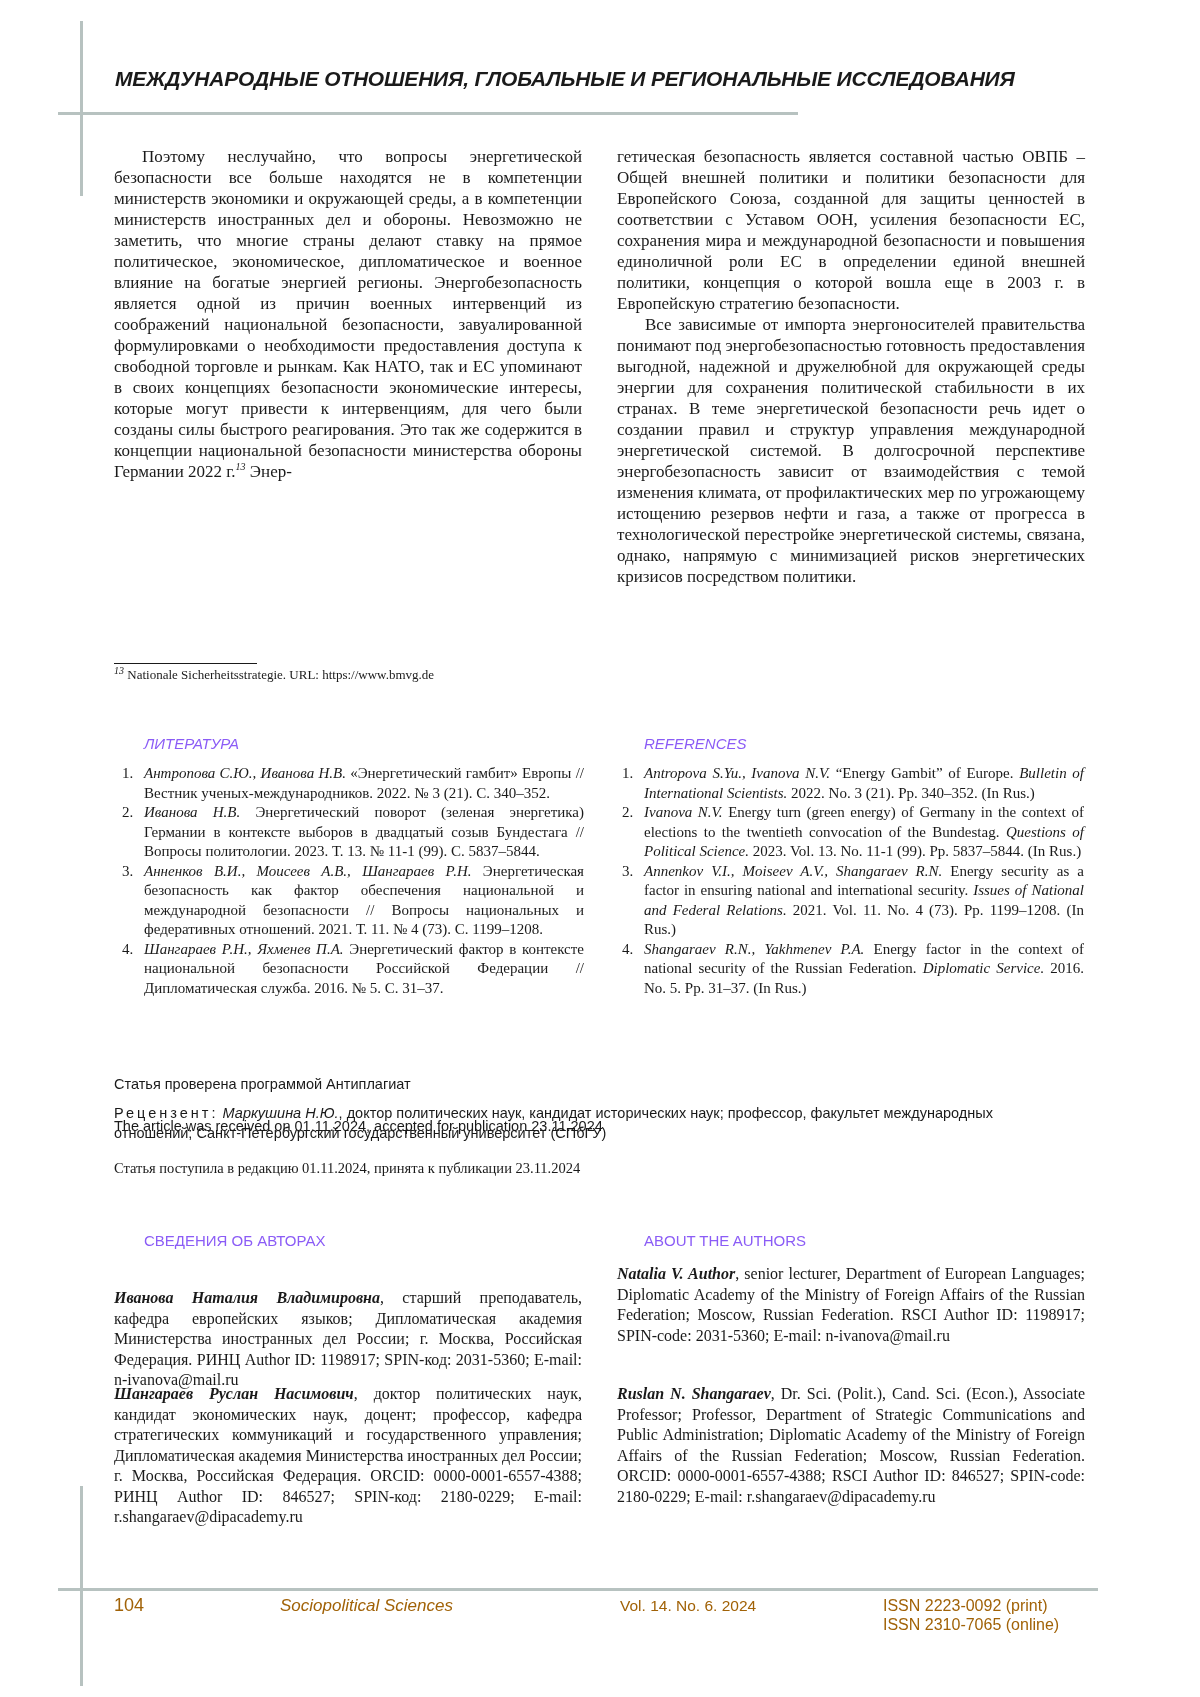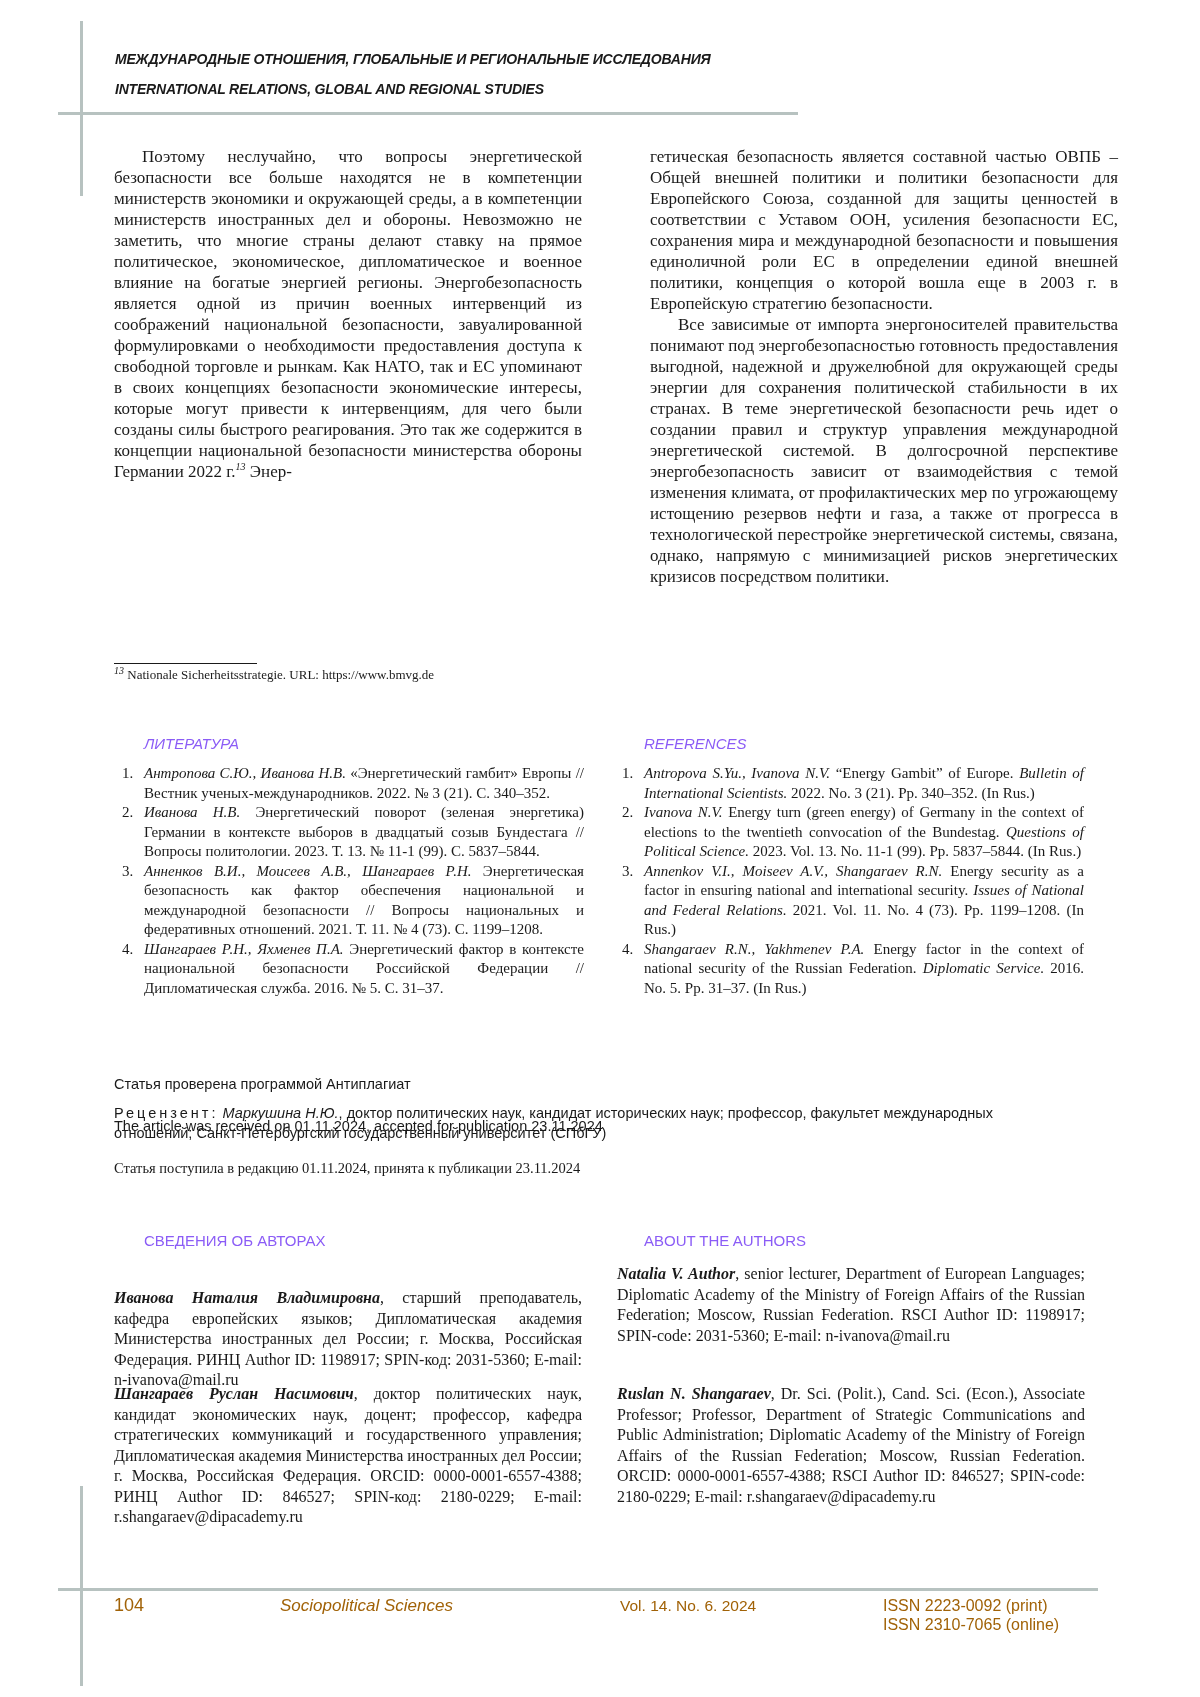--- a/index.html
+++ b/index.html
@@ -2,25 +2,25 @@
 <html><head>
 <meta charset="utf-8">
 <style>
   html, body { margin: 0; padding: 0; background: #ffffff; }
   body { width: 1200px; height: 1697px; position: relative; overflow: hidden; color: #1a1a1a; }
 
   .vline { position: absolute; background: #b7c2c0; width: 3px; }
   .hline { position: absolute; background: #b7c2c0; height: 3px; }
 
   .running-head { position: absolute; left: 115px; top: 44px; width: 900px; }
-  .running-head div { font-family: "Liberation Sans", sans-serif; font-weight: bold; font-style: italic; font-size: 14px; line-height: 30px; letter-spacing: -0.2px; color: #1a1a1a; }
+  .running-head div { font-family: "Liberation Sans", sans-serif; font-weight: bold; font-style: italic; font-size: 21px; line-height: 30px; letter-spacing: -0.2px; color: #1a1a1a; margin-top: 20px; }
 
   .col { position: absolute; font-family: "Liberation Serif", "DejaVu Serif", serif; font-size: 17px; line-height: 21px; text-align: justify; hyphens: manual; }
   .col-left { left: 114px; width: 468px; }
-  .col-right { left: 617px; width: 468px; margin-left: 33px; }
+  .col-right { left: 617px; width: 468px; }
   .col p { margin: 0; }
   .indent { text-indent: 28px; }
   sup { font-size: 10px; line-height: 0; font-style: italic; }
 
   .fn-rule { position: absolute; left: 114px; top: 663px; width: 143px; height: 1px; background: #1a1a1a; }
   .footnote { position: absolute; left: 114px; top: 667px; font-family: "Liberation Serif", serif; font-size: 13px; line-height: 16px; }
 
   .sec-title { position: absolute; font-family: "Liberation Sans", sans-serif; font-size: 15px; line-height: 18px; color: #8b5cf6; }
   .sec-title.italic { font-style: italic; }
 
@@ -40,21 +40,20 @@
 </head>
 <body>
 
 <div class="vline" style="left:80px; top:21px; height:175px;"></div>
 <div class="hline" style="left:58px; top:112px; width:740px;"></div>
 <div class="vline" style="left:80px; top:1486px; height:200px;"></div>
 <div class="hline" style="left:58px; top:1588px; width:1040px;"></div>
 
 <div class="running-head">
   <div>МЕЖДУНАРОДНЫЕ ОТНОШЕНИЯ, ГЛОБАЛЬНЫЕ И РЕГИОНАЛЬНЫЕ ИССЛЕДОВАНИЯ</div>
-  <div>INTERNATIONAL RELATIONS, GLOBAL AND REGIONAL STUDIES</div>
 </div>
 
 <div class="col col-left" style="top:146px;">
   <p class="indent"><span>Поэтому неслучайно, что вопросы энергетической безопасности все больше находятся не в компетенции министерств экономики и окружающей среды, а в компетенции министерств иностранных дел и обороны. Невозможно не заметить, что многие страны делают ставку на прямое политическое, экономическое, дипломатическое и военное влияние на богатые энергией регионы. Энергобезопасность является одной из причин военных интервенций из соображений национальной безопасности, завуалированной формулировками о необходимости предоставления доступа к свободной торговле и рынкам. Как НАТО, так и ЕС упоминают в своих концепциях безопасности экономические интересы, которые могут привести к интервенциям, для чего были созданы силы быстрого реагирования. Это так же содержится в концепции национальной безопасности министерства обороны Германии 2022 г.</span><sup>13</sup><span> Энер-</span></p>
 </div>
 
 <div class="col col-right" style="top:146px;">
   <p>гетическая безопасность является составной частью ОВПБ – Общей внешней политики и политики безопасности для Европейского Союза, созданной для защиты ценностей в соответствии с Уставом ООН, усиления безопасности ЕС, сохранения мира и международной безопасности и повышения единоличной роли ЕС в определении единой внешней политики, концепция о которой вошла еще в 2003 г. в Европейскую стратегию безопасности.</p>
   <p class="indent">Все зависимые от импорта энергоносителей правительства понимают под энергобезопасностью готовность предоставления выгодной, надежной и дружелюбной для окружающей среды энергии для сохранения политической стабильности в их странах. В теме энергетической безопасности речь идет о создании правил и структур управления международной энергетической системой. В долгосрочной перспективе энергобезопасность зависит от взаимодействия с темой изменения климата, от профилактических мер по угрожающему истощению резервов нефти и газа, а также от прогресса в технологической перестройке энергетической системы, связана, однако, напрямую с минимизацией рисков энергетических кризисов посредством политики.</p>
 </div>

